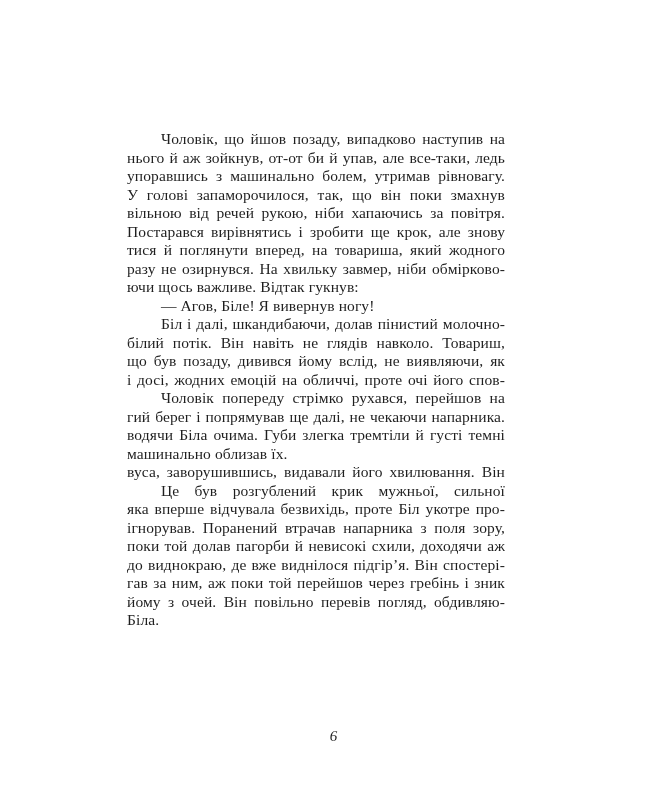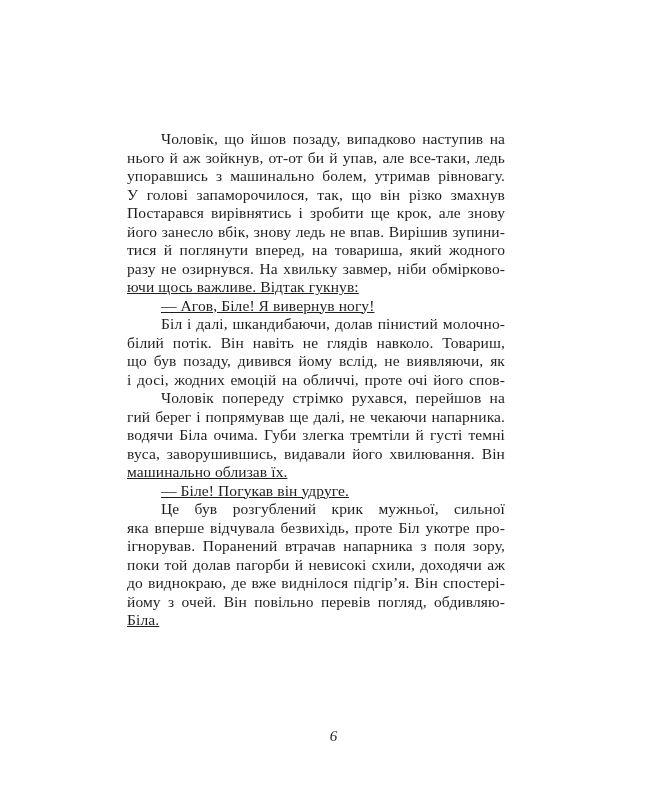--- a/index.html
+++ b/index.html
@@ -39,21 +39,20 @@
     text-align-last: justify;
     -moz-text-align-last: justify;
     letter-spacing: 0.1px;
   }
   .line.first {
     text-indent: 34px;
   }
   .line.last {
     text-align: left;
     text-align-last: left;
-    text-decoration: underline;
     -moz-text-align-last: left;
   }
   .page-number {
     position: absolute;
     left: 0;
     right: 0;
     top: 728px;
     text-align: center;
     font-size: 15px;
     font-style: italic;
@@ -62,50 +61,48 @@
 </style>
 </head>
 <body>
 
 <div class="book-page">
   <div class="text-block">
       <div class="paragraph">
         <div class="line first">Чоловік, що йшов позаду, випадково наступив на</div>
         <div class="line">нього й аж зойкнув, от-от би й упав, але все-таки, ледь</div>
         <div class="line">упоравшись з машинально болем, утримав рівновагу.</div>
-        <div class="line">У голові запаморочилося, так, що він різко змахнув</div>
+        <div class="line">У голові запаморочилося, так, що він поки змахнув</div>
+        <div class="line">вільною від речей рукою, ніби хапаючись за повітря.</div>
         <div class="line">Постарався вирівнятись і зробити ще крок, але знову</div>
-        <div class="line">його занесло вбік, знову ледь не впав. Вирішив зупини-</div>
         <div class="line">тися й поглянути вперед, на товариша, який жодного</div>
         <div class="line">разу не озирнувся. На хвильку завмер, ніби обмірково-</div>
         <div class="line last">ючи щось важливе. Відтак гукнув:</div>
       </div>
       <div class="paragraph">
         <div class="line first last">— Агов, Біле! Я вивернув ногу!</div>
       </div>
       <div class="paragraph">
         <div class="line first">Біл і далі, шкандибаючи, долав пінистий молочно-</div>
         <div class="line">білий потік. Він навіть не глядів навколо. Товариш,</div>
         <div class="line">що був позаду, дивився йому вслід, не виявляючи, як</div>
         <div class="line">і досі, жодних емоцій на обличчі, проте очі його спов-</div>
       </div>
       <div class="paragraph">
         <div class="line first">Чоловік попереду стрімко рухався, перейшов на дру-</div>
         <div class="line">гий берег і попрямував ще далі, не чекаючи напарника.</div>
         <div class="line">водячи Біла очима. Губи злегка тремтіли й густі темні</div>
+        <div class="line last">машинально облизав їх.</div>
         <div class="line">вуса, заворушившись, видавали його хвилювання. Він</div>
-        <div class="line last">машинально облизав їх.</div>
-      </div>
-      <div class="paragraph">
-        <div class="line first last">— Біле! Погукав він удруге.</div>
       </div>
       <div class="paragraph">
         <div class="line first">Це був розгублений крик мужньої, сильної людини,</div>
         <div class="line">яка вперше відчувала безвихідь, проте Біл укотре про-</div>
         <div class="line">ігнорував. Поранений втрачав напарника з поля зору,</div>
         <div class="line">поки той долав пагорби й невисокі схили, доходячи аж</div>
         <div class="line">до виднокраю, де вже виднілося підгір’я. Він спостері-</div>
+        <div class="line">гав за ним, аж поки той перейшов через гребінь і зник</div>
         <div class="line">йому з очей. Він повільно перевів погляд, обдивляю-</div>
         <div class="line last">Біла.</div>
       </div>
     </div>
   <div class="page-number">6</div>
 </div>
 
 </body></html>

